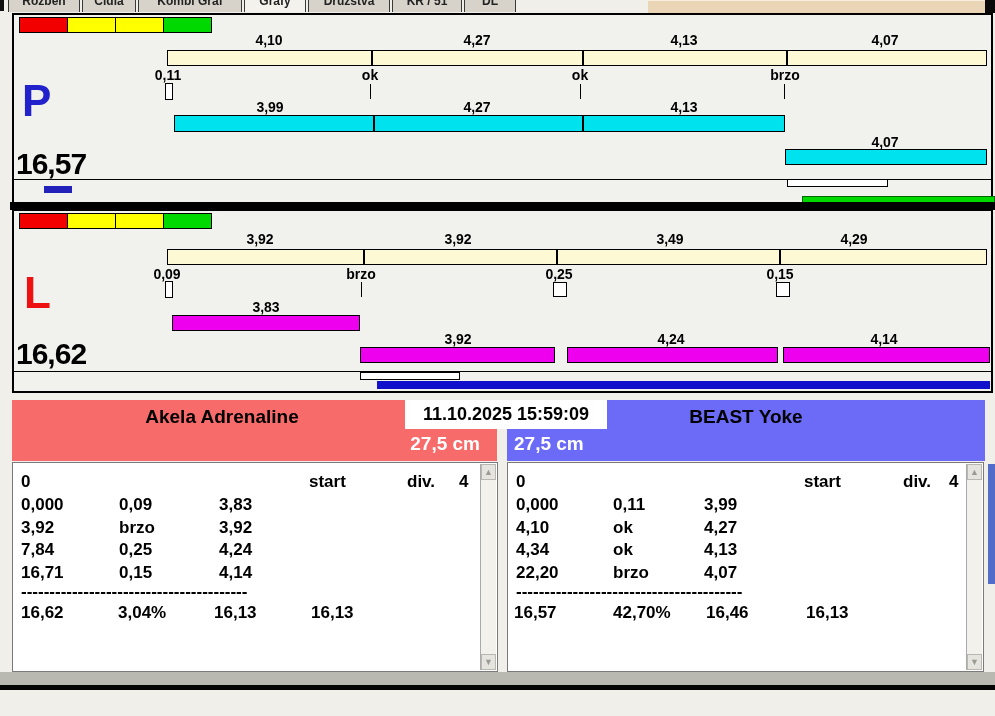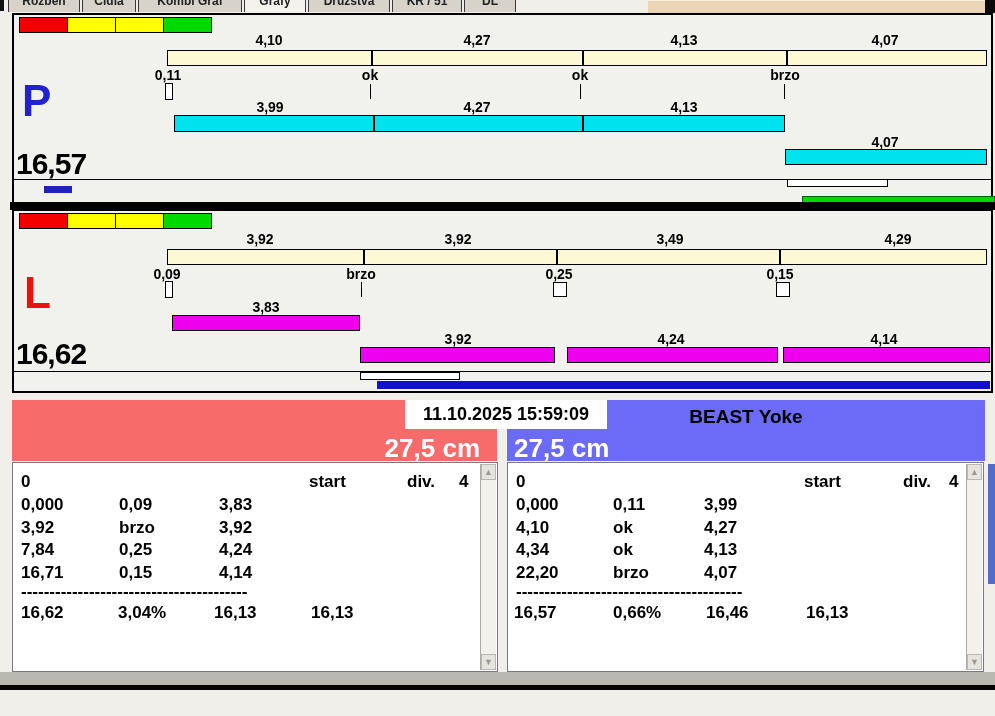--- a/index.html
+++ b/index.html
@@ -56,21 +56,21 @@
   #hdr-right { position:absolute; left:507px; top:400px; width:478px; height:61px; background:#6b6bf7; }
   .team-name { position:absolute; top:6px; width:100%; text-align:center;
                font-size:19px; font-weight:bold; color:#000; }
   #hdr-left .team-name { width:420px; }
   .team-dogs { position:absolute; top:34px; width:100%; text-align:center;
                font-size:15px; font-weight:bold; color:#fff; }
   #hdr-left .team-dogs { width:420px; }
   #datetime-box { position:absolute; left:405px; top:400px; width:202px; height:29px;
                   background:#fff; text-align:center; line-height:29px;
                   font-size:18px; font-weight:600; color:#000; }
-  .height-label { position:absolute; top:433px; font-size:26px; font-weight:bold; color:#fff; white-space:nowrap; }
+  .height-label { position:absolute; top:433px; font-size:19px; font-weight:bold; color:#fff; white-space:nowrap; }
   #height-left { left:370px; width:110px; text-align:right; }
   #height-right { left:514px; }
 
   
   .tbl { position:absolute; top:462px; height:210px; background:#fff;
          border:1px solid #7a7a7a; overflow:hidden; }
   #tbl-left { left:12px; width:486px; }
   #tbl-right { left:507px; width:477px; }
   .trow { position:absolute; left:0; right:18px; height:22px; }
   .cell { position:absolute; font-size:17px; font-weight:bold; white-space:nowrap; }
@@ -168,21 +168,21 @@
   <div class="legend">
     <div class="lg-red"></div>
     <div class="lg-yellow"></div>
     <div class="lg-yellow"></div>
     <div class="lg-green"></div>
   </div>
 
   <span class="num" style="left:246px;top:20px">3,92</span>
   <span class="num" style="left:444px;top:20px">3,92</span>
   <span class="num" style="left:656px;top:20px">3,49</span>
-  <span class="num" style="left:884px;top:20px">4,29</span>
+  <span class="num" style="left:840px;top:20px">4,29</span>
 
   <div class="bar cream" style="left:153px;top:38px;width:820px;height:16px">
     <div class="tick" style="left:195px"></div>
     <div class="tick" style="left:388px"></div>
     <div class="tick" style="left:611px"></div>
   </div>
 
   <span class="num" style="left:153px;top:55px">0,09</span>
   <span class="num" style="left:347px;top:55px">brzo</span>
   <span class="num" style="left:545px;top:55px">0,25</span>
@@ -207,20 +207,21 @@
   <div class="bar magenta" style="left:769px;top:136px;width:207px;height:16px"></div>
 
   <div class="bigtotal" style="left:2px;top:128px">16,62</div>
 
   <div class="hline" style="top:160px"></div>
   <div class="whitebar" style="left:346px;top:161px;width:100px"></div>
   <div class="abs" style="left:363px;top:170px;width:613px;height:8px;background:#1111cc"></div>
 </div>
 
 <div id="hdr-left">
+  <div class="team-name">Akela Adrenaline</div>
 </div>
 <div id="hdr-right">
   <div class="team-name">BEAST Yoke</div>
 </div>
 <div id="datetime-box">11.10.2025 15:59:09</div>
 <div id="height-left" class="height-label">27,5 cm</div>
 <div id="height-right" class="height-label">27,5 cm</div>
 
 <div id="tbl-left" class="tbl lt">
   <div class="trow" style="top:9px">
@@ -285,21 +286,21 @@
     <span class="cell c3">4,13</span>
   </div>
   <div class="trow" style="top:100px">
     <span class="cell c1">22,20</span>
     <span class="cell c2">brzo</span>
     <span class="cell c3">4,07</span>
   </div>
   <div class="dashline" style="left:8px;top:119px">----------------------------------------</div>
   <div class="trow" style="top:140px">
     <span class="cell t1">16,57</span>
-    <span class="cell t2">0,66%</span>
+    <span class="cell t2">42,70%</span>
     <span class="cell t3">16,46</span>
     <span class="cell t4">16,13</span>
   </div>
   <div class="sb">
     <div class="ar up">▲</div>
     <div class="ar down">▼</div>
   </div>
 </div>
 
 <div id="desk-fragment"></div>

